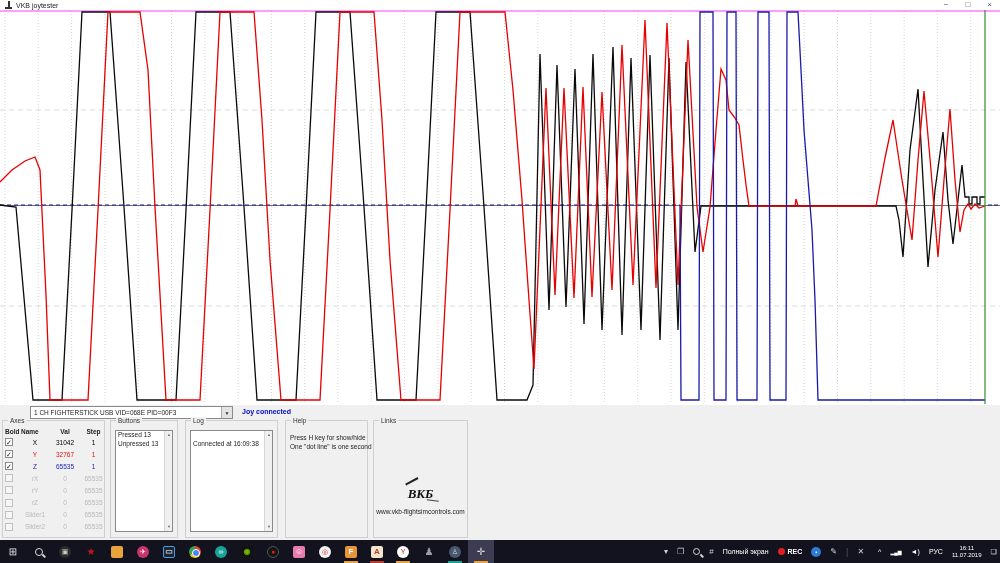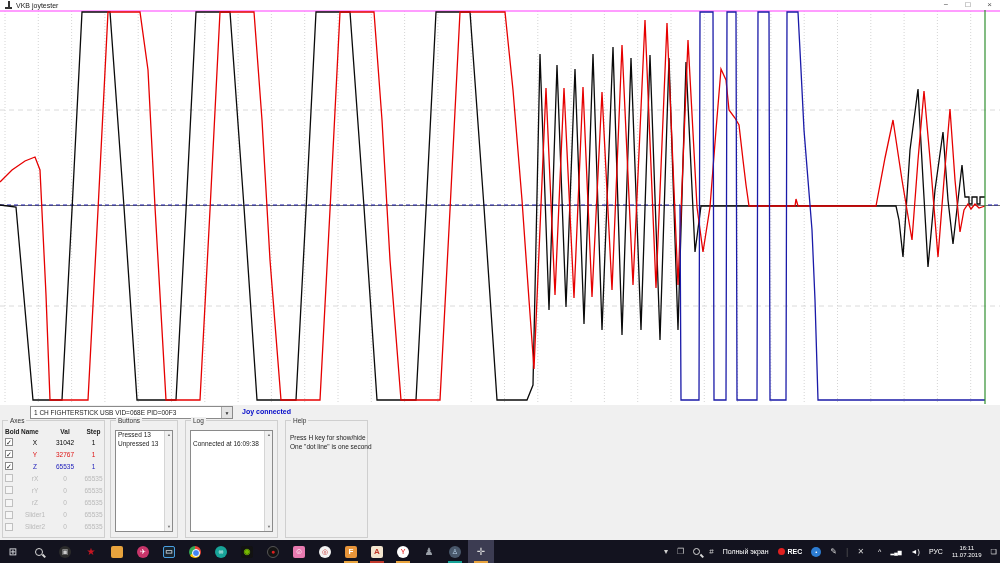--- a/index.html
+++ b/index.html
@@ -259,20 +259,27 @@
     </div>
 
     <div class="groupbox" id="gb-help">
       <span class="gb-title">Help</span>
       <div class="help-lines">
         <div>Press H key for show/hide</div>
         <div>One "dot line" is one second</div>
       </div>
     </div>
 
+    <div class="groupbox" id="gb-links">
+      <span class="gb-title">Links</span>
+      <div class="links-inner">
+        <span class="vkb-logo">ВКБ</span>
+        <span class="links-url">www.vkb-flightsimcontrols.com</span>
+      </div>
+    </div>
   </div>
 
   <div class="taskbar">
     <div class="tb-icons" id="tb-icons">
         <span class="tb-slot">
           <span class="tb-glyph" style="color: rgb(228, 230, 234);">⊞</span>
         </span>
         <span class="tb-slot">
           <span class="tb-ring" style="border-color: rgb(216, 216, 216);"></span>
         </span>

